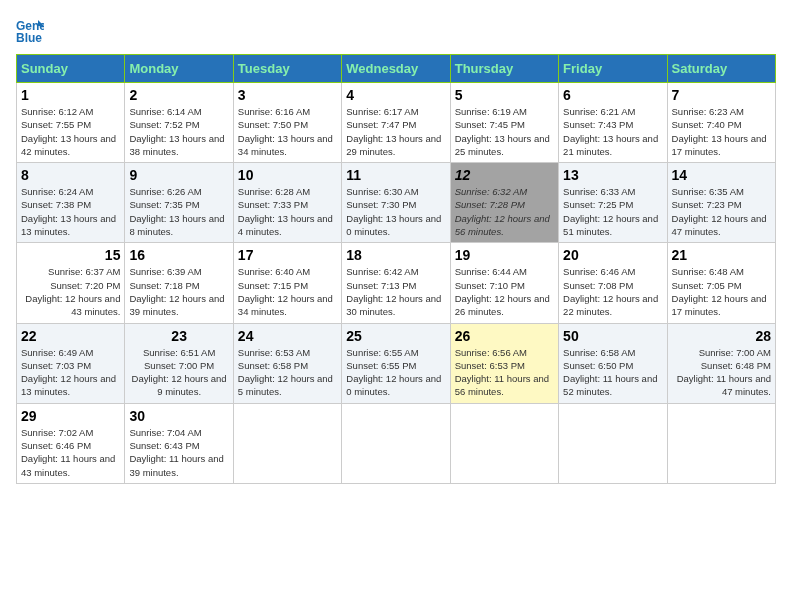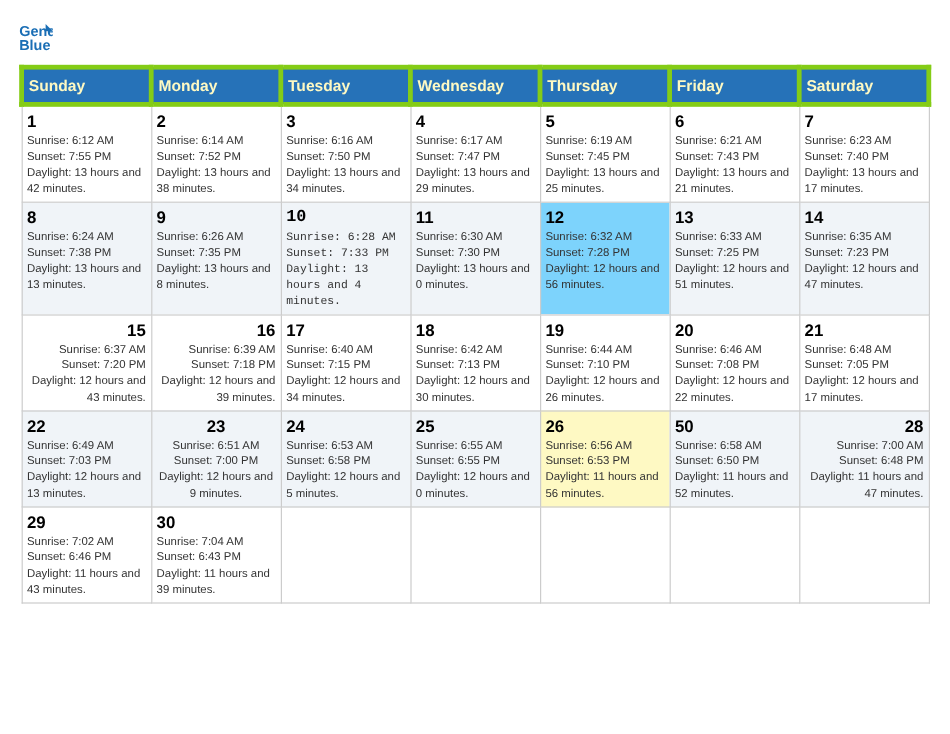--- a/index.html
+++ b/index.html
@@ -43,26 +43,26 @@
       font-size: 16px;
       color: #444;
     }
     table {
       width: 100%;
       border-collapse: collapse;
       font-size: 10.5px;
     }
     thead th {
       background-color: #2672b8;
-      color: #fef9c3;
+      color: #86efac;
       padding: 6px 4px;
       text-align: left;
       font-size: 13px;
       font-weight: bold;
-      border: 4px solid #84cc16;
+      border: 1px solid #84cc16;
     }
     tbody td {
       border: 1px solid #ccc;
       vertical-align: top;
       padding: 4px;
       width: calc(100% / 7);
       height: 80px;
       background: #fff;
     }
     tbody tr:last-child td {
@@ -174,33 +174,33 @@
         <div class="day-info">
           Sunrise: 6:24 AM<br>Sunset: 7:38 PM<br>Daylight: 13 hours and 13 minutes.
         </div>
       </td>
         <td style="background: rgb(240, 244, 248);">
         <span class="day-num">9</span>
         <div class="day-info">
           Sunrise: 6:26 AM<br>Sunset: 7:35 PM<br>Daylight: 13 hours and 8 minutes.
         </div>
       </td>
-        <td style="background: rgb(240, 244, 248); font-family: Liberation Mono, monospace;">
+        <td style="background: rgb(240, 244, 248);">
         <span class="day-num">10</span>
         <div class="day-info">
           Sunrise: 6:28 AM<br>Sunset: 7:33 PM<br>Daylight: 13 hours and 4 minutes.
         </div>
       </td>
         <td style="background: rgb(240, 244, 248);">
         <span class="day-num">11</span>
         <div class="day-info">
           Sunrise: 6:30 AM<br>Sunset: 7:30 PM<br>Daylight: 13 hours and 0 minutes.
         </div>
       </td>
-        <td style="background: #7dd3fc;">
+        <td style="background: #a3a3a3; font-style: italic;">
         <span class="day-num">12</span>
         <div class="day-info">
           Sunrise: 6:32 AM<br>Sunset: 7:28 PM<br>Daylight: 12 hours and 56 minutes.
         </div>
       </td>
         <td style="background: rgb(240, 244, 248);">
         <span class="day-num">13</span>
         <div class="day-info">
           Sunrise: 6:33 AM<br>Sunset: 7:25 PM<br>Daylight: 12 hours and 51 minutes.
         </div>
@@ -212,21 +212,21 @@
         </div>
       </td>
       </tr>
       <tr>
         <td style="background: rgb(255, 255, 255); text-align: right;">
         <span class="day-num">15</span>
         <div class="day-info">
           Sunrise: 6:37 AM<br>Sunset: 7:20 PM<br>Daylight: 12 hours and 43 minutes.
         </div>
       </td>
-        <td style="background: rgb(255, 255, 255); text-align: right;">
+        <td style="background: rgb(255, 255, 255);">
         <span class="day-num">16</span>
         <div class="day-info">
           Sunrise: 6:39 AM<br>Sunset: 7:18 PM<br>Daylight: 12 hours and 39 minutes.
         </div>
       </td>
         <td style="background: rgb(255, 255, 255);">
         <span class="day-num">17</span>
         <div class="day-info">
           Sunrise: 6:40 AM<br>Sunset: 7:15 PM<br>Daylight: 12 hours and 34 minutes.
         </div>

